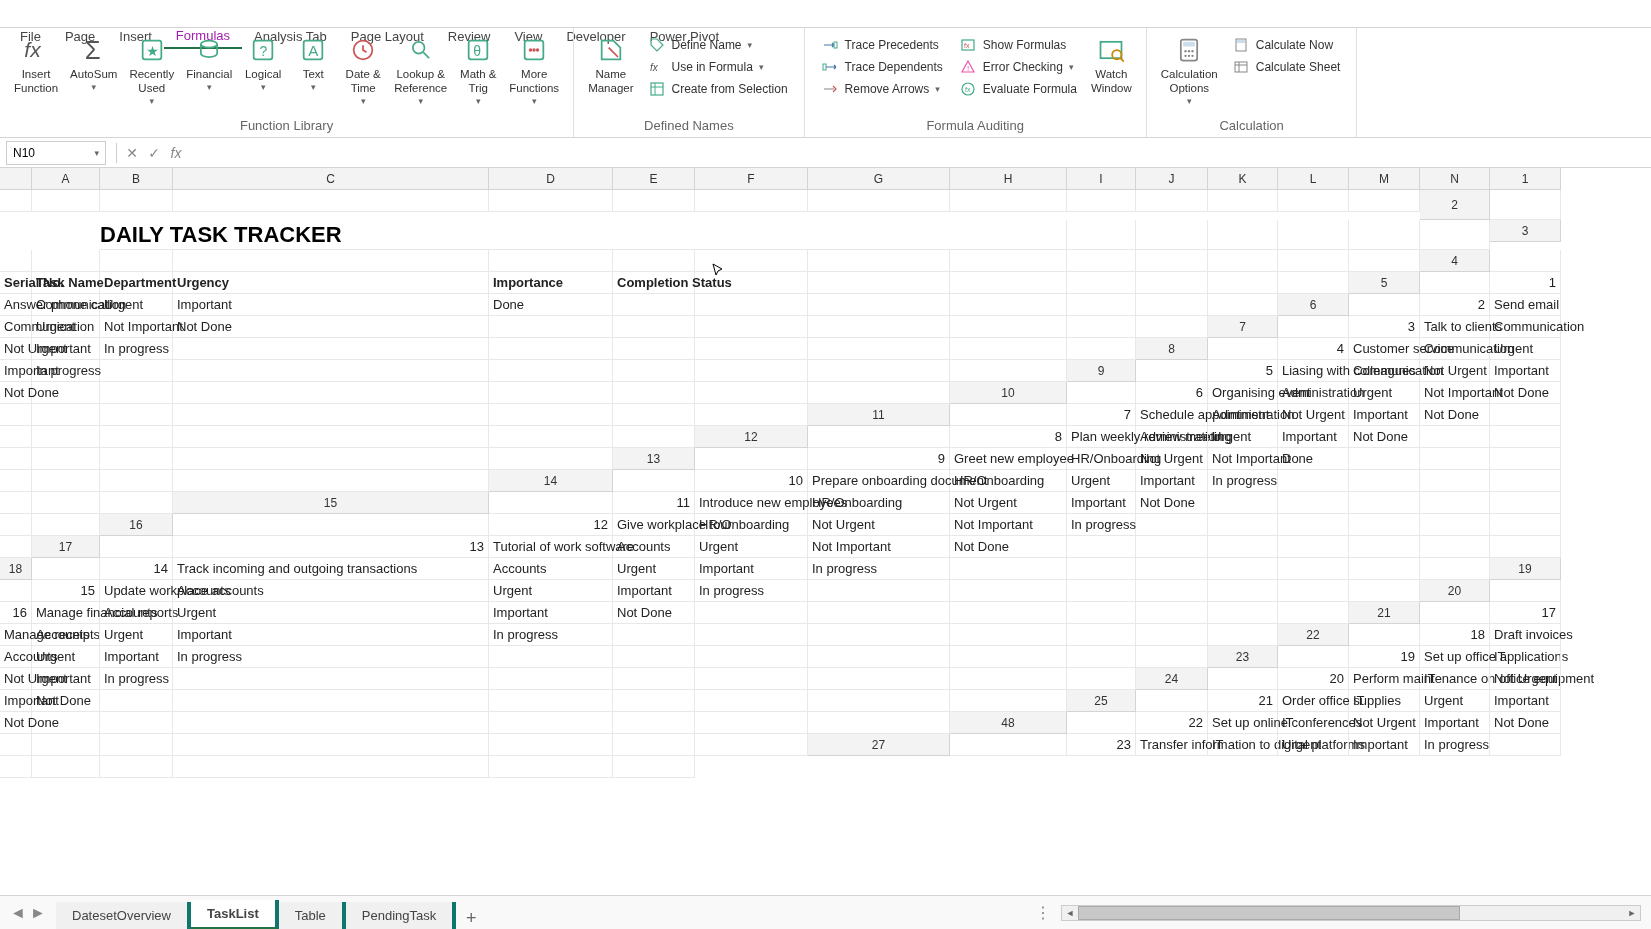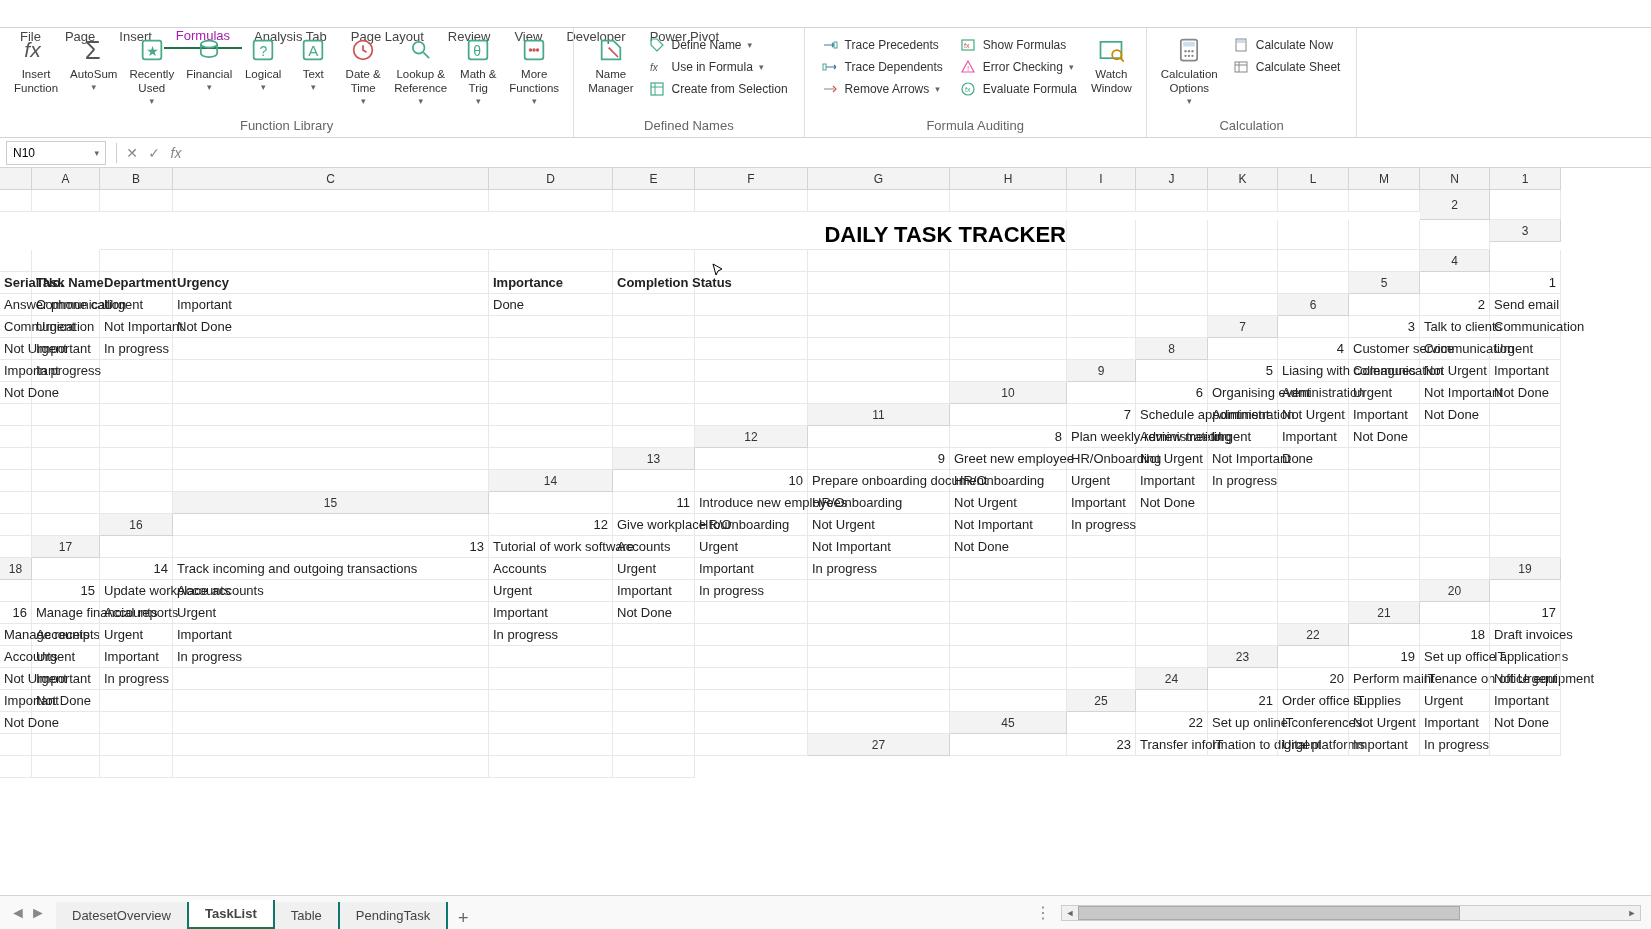--- a/index.html
+++ b/index.html
@@ -35,30 +35,30 @@
     .fb-input { flex: 1; height: 24px; border: none; outline: none; padding: 0 6px; font-size: 12px; }
     
     
     .grid-container { position: relative; overflow: hidden; height: calc(929px - 28px - 110px - 30px - 34px); }
     .grid { display: grid; grid-template-columns: 32px 68px 73px 316px 124px 82px 113px 142px 117px 69px 72px 70px 71px 71px 70px 71px; font-size: 13px; }
     .col-header { background: #f3f3f3; border-right: 1px solid #d4d4d4; border-bottom: 1px solid #d4d4d4; text-align: center; font-size: 12px; color: #333; height: 22px; line-height: 22px; cursor: pointer; }
     .corner { background: #f3f3f3; border-right: 1px solid #d4d4d4; border-bottom: 1px solid #d4d4d4; height: 22px; }
     .row-header { background: #f3f3f3; border-right: 1px solid #d4d4d4; border-bottom: 1px solid #d4d4d4; text-align: center; font-size: 12px; color: #333; height: 22px; line-height: 22px; cursor: pointer; }
     .cell { border-right: 1px solid #e8e8e8; border-bottom: 1px solid #e8e8e8; height: 22px; line-height: 22px; padding: 0 4px; overflow: visible; white-space: nowrap; color: #222; }
     .cell.num { text-align: right; }
-    .title-cell { font-weight: 700; font-size: 22px; text-align: right; grid-column: 3 / 10; border-bottom: 1px solid #e8e8e8; border-right: 1px solid #e8e8e8; height: 30px; line-height: 30px; }
+    .title-cell { font-weight: 700; font-size: 22px; text-align: left; grid-column: 3 / 10; border-bottom: 1px solid #e8e8e8; border-right: 1px solid #e8e8e8; height: 30px; line-height: 30px; }
     .title-row-rest { border-right: 1px solid #e8e8e8; border-bottom: 1px solid #e8e8e8; height: 30px; }
     .hdr { font-weight: 700; }
     
     
     .sheet-bar { display: flex; align-items: center; height: 34px; border-top: 1px solid #d4d4d4; background: #f9f9f9; }
     .sheet-nav { display: flex; padding: 0 8px; }
     .sheet-nav-btn { width: 20px; height: 20px; display: flex; align-items: center; justify-content: center; color: #888; cursor: pointer; }
     .sheet-tabs { display: flex; align-items: flex-end; height: 100%; }
-    .sheet-tab { padding: 6px 16px; font-size: 13px; color: #444; border-right: 2px solid #0f766e; cursor: pointer; background: #f0f0f0; }
+    .sheet-tab { padding: 6px 16px; font-size: 13px; color: #444; border-right: 4px solid #0f766e; cursor: pointer; background: #f0f0f0; }
     .sheet-tab.active { background: #fff; font-weight: 700; border-bottom: 2px solid #217346; }
     .sheet-add { width: 30px; text-align: center; font-size: 18px; color: #666; cursor: pointer; }
     .sheet-spacer { flex: 1; }
     .sheet-menu { padding: 0 10px; color: #888; cursor: pointer; }
     .hscroll { width: 580px; height: 16px; border: 1px solid #ccc; background: #f0f0f0; margin-right: 10px; display: flex; align-items: center; }
     .hscroll-btn { width: 16px; height: 14px; display: flex; align-items: center; justify-content: center; font-size: 9px; color: #666; cursor: pointer; }
     .hscroll-track { flex: 1; position: relative; height: 14px; }
     .hscroll-thumb { position: absolute; left: 0; width: 70%; height: 100%; background: #c8c8c8; border: 1px solid #aaa; cursor: pointer; }
     
     
@@ -753,21 +753,21 @@
       <div class="cell">Urgent</div>
       <div class="cell">Important</div>
       <div class="cell">Not Done</div>
       <div class="cell"></div>
       <div class="cell"></div>
       <div class="cell"></div>
       <div class="cell"></div>
       <div class="cell"></div>
       <div class="cell"></div>
       <div class="cell"></div>
-      <div class="row-header">45</div>
+      <div class="row-header">48</div>
       <div class="cell"></div>
       <div class="cell num">22</div>
       <div class="cell">Set up online conferences</div>
       <div class="cell">IT</div>
       <div class="cell">Not Urgent</div>
       <div class="cell">Important</div>
       <div class="cell">Not Done</div>
       <div class="cell"></div>
       <div class="cell"></div>
       <div class="cell"></div>

